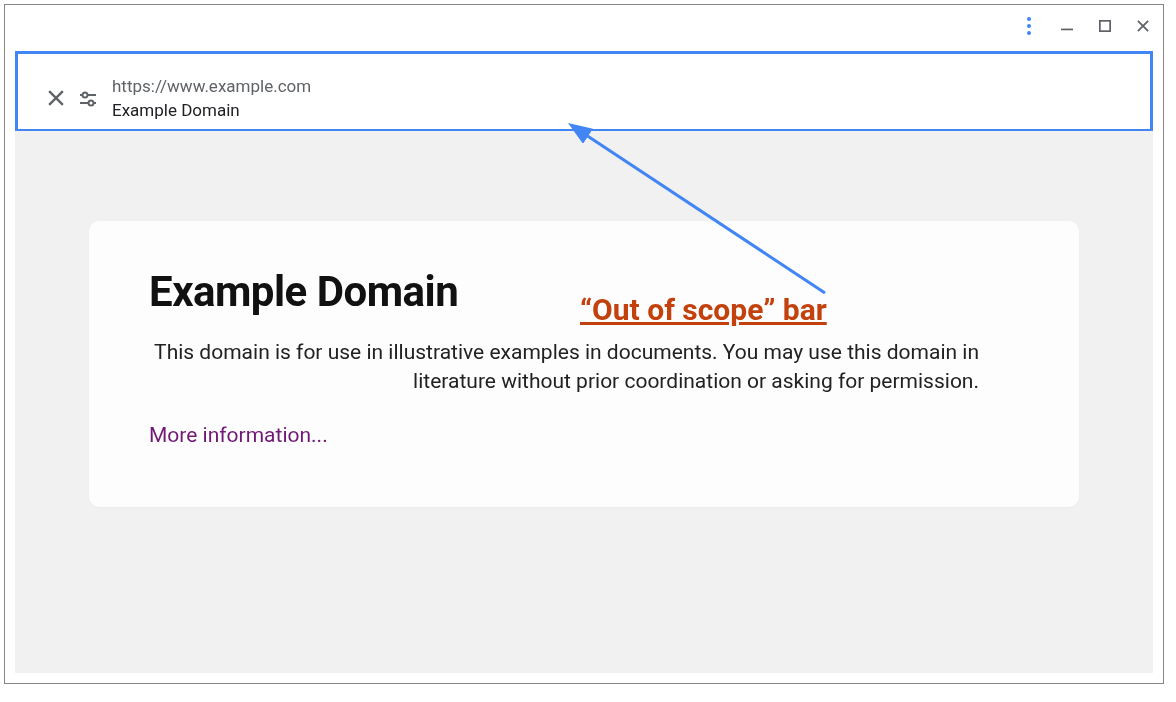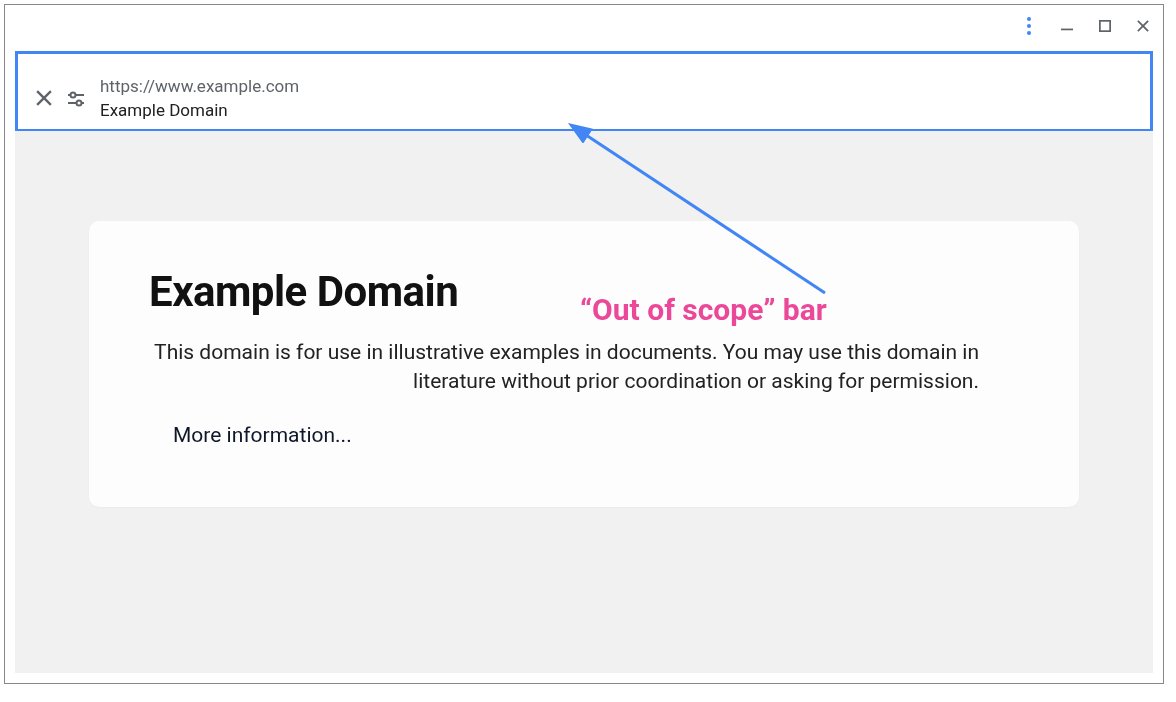--- a/index.html
+++ b/index.html
@@ -59,21 +59,21 @@
     .scope-bar {
       position: absolute;
       top: 46px;
       left: 10px;
       right: 10px;
       height: 96px;
       border: 3px solid #4285f4;
       background: #fff;
       display: flex;
       align-items: center;
-      padding: 0 18px;
+      padding: 0 30px;
       gap: 14px;
     }
     .scope-close {
       color: #5f6368;
       font-size: 20px;
       font-weight: 300;
       line-height: 1;
     }
     .tune-icon {
       width: 20px;
@@ -126,34 +126,34 @@
     .card-body {
       font-size: 21px;
       color: #222;
       line-height: 1.4;
       max-width: 830px;
       margin-bottom: 26px;
       text-align: right;
     }
     .card-link {
       font-size: 21px;
-      color: #0f172a;
-      margin-left: 24px;
+      color: #701a75;
     }
     .annotation-arrow {
       position: absolute;
       pointer-events: none;
     }
     .annotation-text {
       position: absolute;
       font-size: 30px;
       font-weight: 700;
-      color: #ec4899;
+      color: #c2410c;
       pointer-events: none;
       white-space: nowrap;
+      text-decoration: underline;
     }
   </style>
 </head>
 <body>
 
 <div class="window-frame">
 
   <div class="window-controls">
     <div class="more-dots" title="More">
       <span></span>

